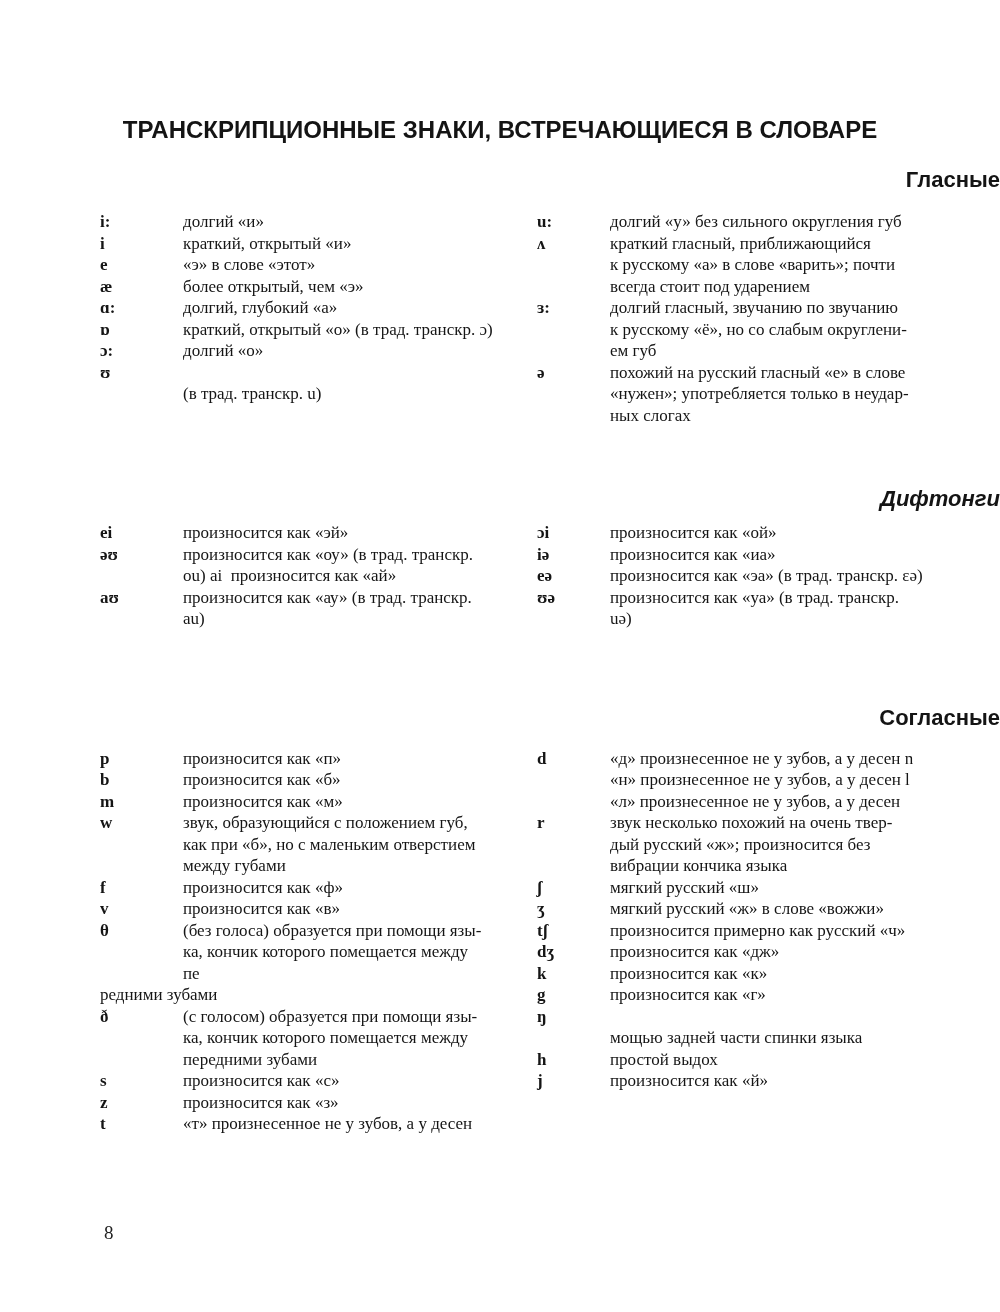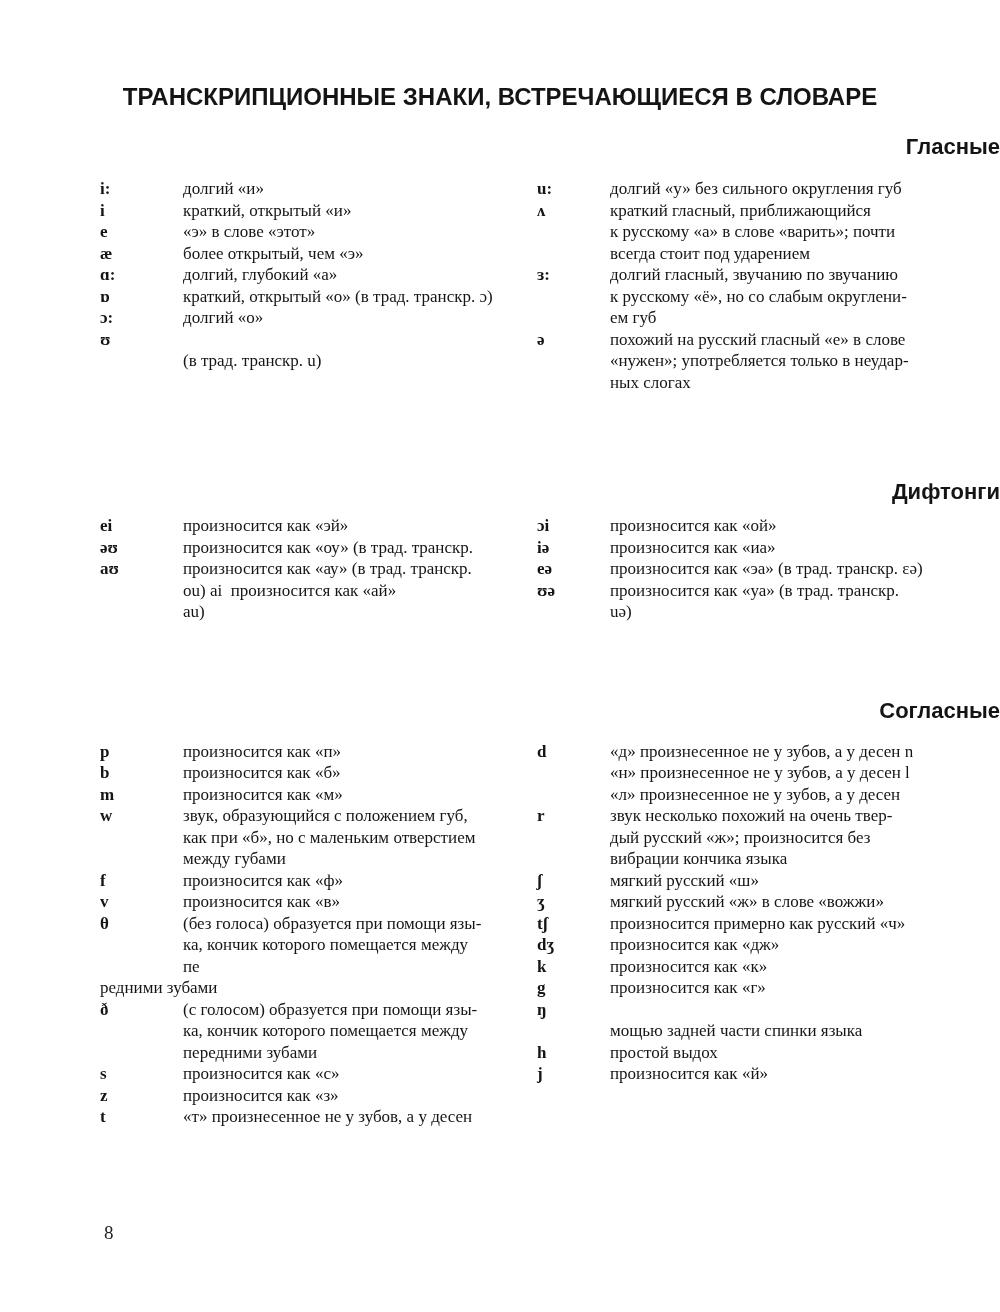--- a/index.html
+++ b/index.html
@@ -13,39 +13,39 @@
     height: 1312px;
     background: #ffffff;
     color: #151515;
     font-family: "Liberation Serif", "DejaVu Serif", serif;
     font-size: 17px;
     line-height: 21.5px;
     overflow: hidden;
   }
   .title {
     margin: 0;
-    padding-top: 84px;
+    padding-top: 117px;
     font-family: "Liberation Sans", sans-serif;
     font-weight: bold;
     font-size: 24px;
     line-height: 26px;
     text-align: center;
     color: #141414;
   }
   .sec-heading {
     margin: 0;
     font-family: "Liberation Sans", sans-serif;
     font-weight: bold;
     font-size: 22px;
     line-height: 26px;
     text-align: right;
     color: #141414;
   }
   .sec-vowels .sec-heading     { margin-top: 24px; }
-  .sec-diphthongs .sec-heading { margin-top: 86px; }
+  .sec-diphthongs .sec-heading { margin-top: 60px; font-style: italic; }
   .sec-consonants .sec-heading { margin-top: 75px; }
 
   .cols {
     display: flex;
     padding-left: 100px;
   }
   .sec-vowels .cols     { margin-top: 18px; }
   .sec-diphthongs .cols { margin-top: 10px; }
   .sec-consonants .cols { margin-top: 17px; }
 
@@ -168,26 +168,26 @@
       <div class="col col-left">
           <div class="row">
             <span class="sym">ei</span>
             <span class="txt">произносится как «эй»</span>
           </div>
           <div class="row">
             <span class="sym">əʊ</span>
             <span class="txt">произносится как «оу» (в трад. транскр.</span>
           </div>
           <div class="row">
+            <span class="sym"></span>
+            <span class="txt">ou) ai&nbsp;&nbsp;произносится как «ай»</span>
+          </div>
+          <div class="row">
             <span class="sym">aʊ</span>
             <span class="txt">произносится как «ау» (в трад. транскр.</span>
-          </div>
-          <div class="row">
-            <span class="sym"></span>
-            <span class="txt">ou) ai&nbsp;&nbsp;произносится как «ай»</span>
           </div>
           <div class="row">
             <span class="sym"></span>
             <span class="txt">au)</span>
           </div>
         </div>
       <div class="col col-right">
           <div class="row">
             <span class="sym">ɔi</span>
             <span class="txt">произносится как «ой»</span>

